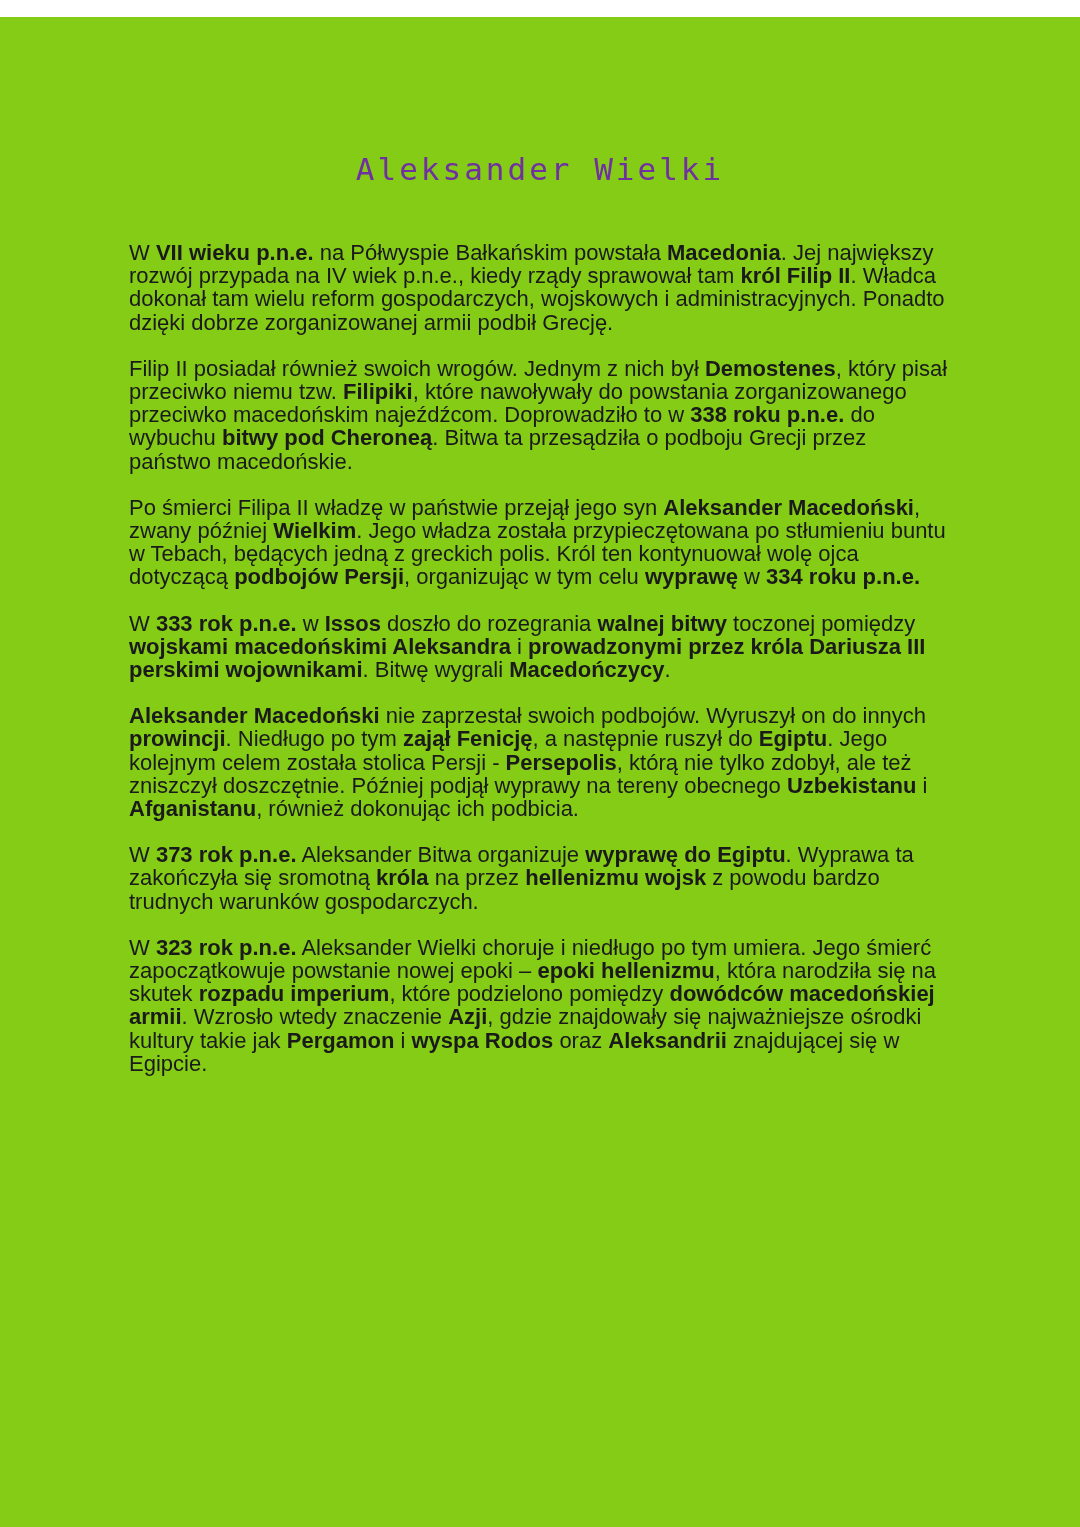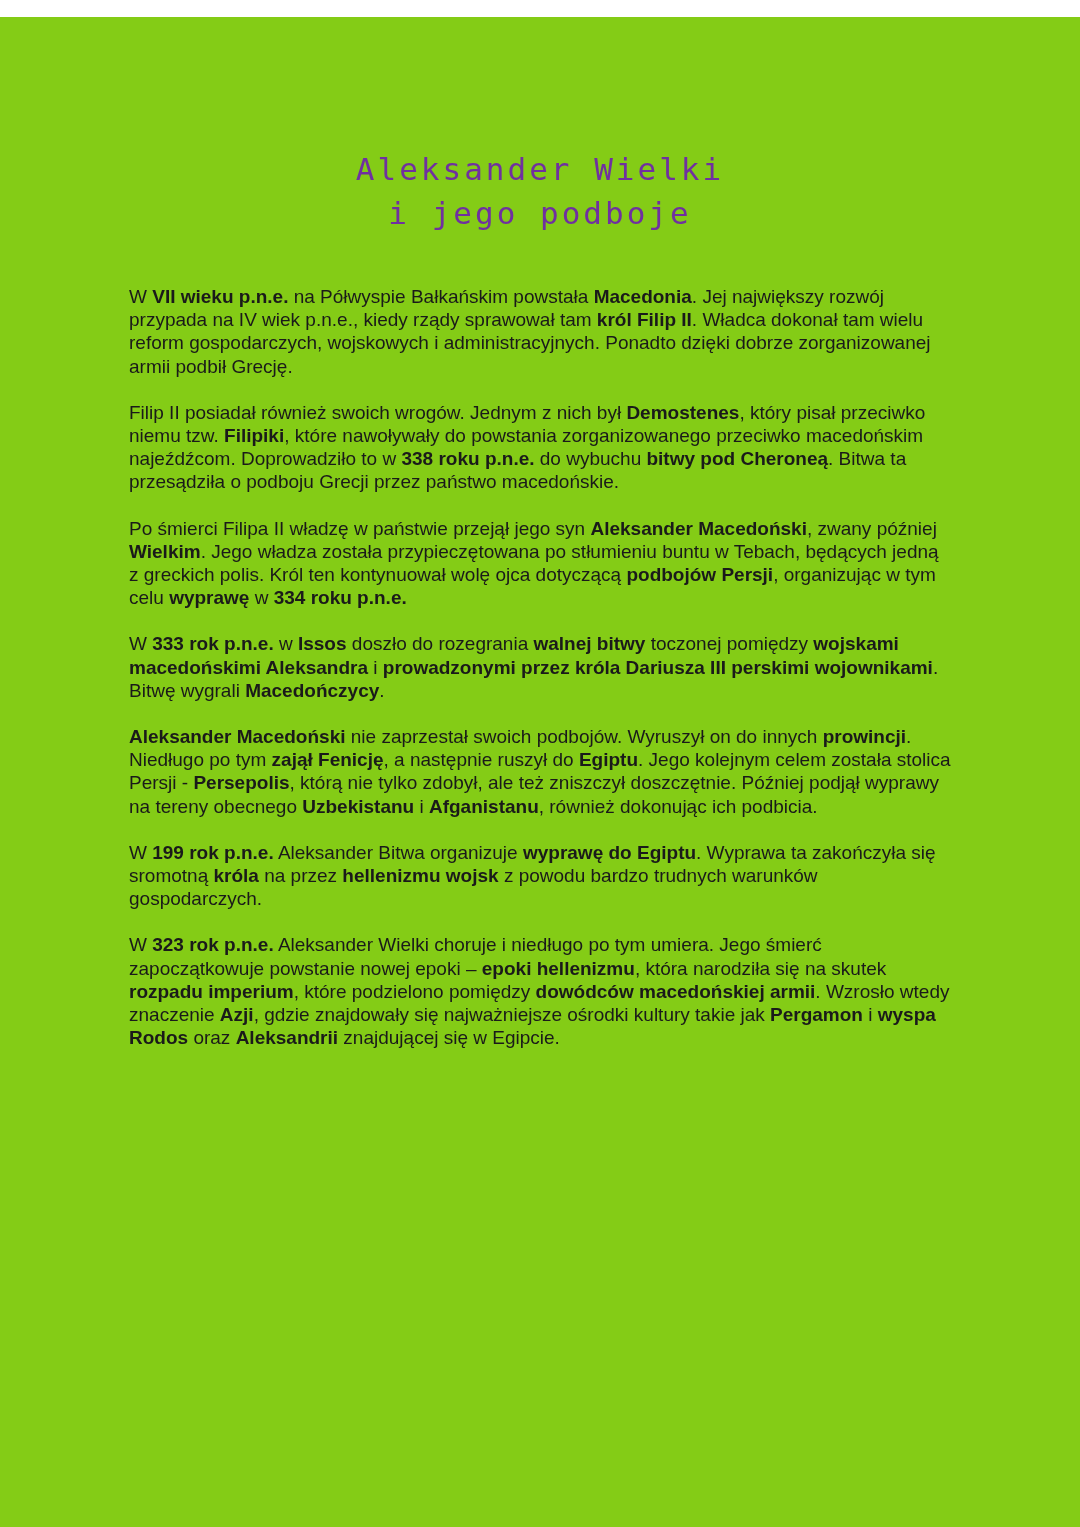--- a/index.html
+++ b/index.html
@@ -18,42 +18,41 @@
     text-align: center;
     font-family: "DejaVu Sans Mono", "Liberation Mono", monospace;
     font-size: 31px;
     line-height: 44px;
     letter-spacing: 3px;
     font-weight: 400;
   }
   .doc-body {
     width: 822px;
     margin: 50px auto 0 auto;
-    font-size: 19px;
+    font-size: 22px;
     line-height: 23.2px;
     color: #1a1a1a;
     text-align: left;
   }
   .doc-body p {
     margin: 0 0 23px 0;
   }
   .doc-body .bold {
     font-weight: 700;
   }
 </style>
 </head>
 <body>
 
 <div class="page">
   <div class="title-block" style="color: rgb(112, 48, 160);">
     <div>Aleksander Wielki</div>
-    <div>i jego podboje</div>
   </div>
   <div class="doc-body">
       <p><span>W </span><span class="bold">VII wieku p.n.e.</span><span> na Półwyspie Bałkańskim powstała </span><span class="bold">Macedonia</span><span>. Jej największy rozwój przypada na IV wiek p.n.e., kiedy rządy sprawował tam </span><span class="bold">król Filip II</span><span>. Władca dokonał tam wielu reform gospodarczych, wojskowych i administracyjnych. Ponadto dzięki dobrze zorganizowanej armii podbił Grecję.</span></p>
       <p><span>Filip II posiadał również swoich wrogów. Jednym z nich był </span><span class="bold">Demostenes</span><span>, który pisał przeciwko niemu tzw. </span><span class="bold">Filipiki</span><span>, które nawoływały do powstania zorganizowanego przeciwko macedońskim najeźdźcom. Doprowadziło to w </span><span class="bold">338 roku p.n.e.</span><span> do wybuchu </span><span class="bold">bitwy pod Cheroneą</span><span>. Bitwa ta przesądziła o podboju Grecji przez państwo macedońskie.</span></p>
       <p><span>Po śmierci Filipa II władzę w państwie przejął jego syn </span><span class="bold">Aleksander Macedoński</span><span>, zwany później </span><span class="bold">Wielkim</span><span>. Jego władza została przypieczętowana po stłumieniu buntu w Tebach, będących jedną z greckich polis. Król ten kontynuował wolę ojca dotyczącą </span><span class="bold">podbojów Persji</span><span>, organizując w tym celu </span><span class="bold">wyprawę</span><span> w </span><span class="bold">334 roku p.n.e.</span></p>
       <p><span>W </span><span class="bold">333 rok p.n.e.</span><span> w </span><span class="bold">Issos</span><span> doszło do rozegrania </span><span class="bold">walnej bitwy</span><span> toczonej pomiędzy </span><span class="bold">wojskami macedońskimi Aleksandra</span><span> i </span><span class="bold">prowadzonymi przez króla Dariusza III perskimi wojownikami</span><span>. Bitwę wygrali </span><span class="bold">Macedończycy</span><span>.</span></p>
       <p><span class="bold">Aleksander Macedoński</span><span> nie zaprzestał swoich podbojów. Wyruszył on do innych </span><span class="bold">prowincji</span><span>. Niedługo po tym </span><span class="bold">zajął Fenicję</span><span>, a następnie ruszył do </span><span class="bold">Egiptu</span><span>. Jego kolejnym celem została stolica Persji - </span><span class="bold">Persepolis</span><span>, którą nie tylko zdobył, ale też zniszczył doszczętnie. Później podjął wyprawy na tereny obecnego </span><span class="bold">Uzbekistanu</span><span> i </span><span class="bold">Afganistanu</span><span>, również dokonując ich podbicia.</span></p>
-      <p><span>W </span><span class="bold">199 rok p.n.e.</span><span> Aleksander Bitwa organizuje </span><span class="bold">wyprawę do Egiptu</span><span>. Wyprawa ta zakończyła się sromotną </span><span class="bold">króla</span><span> na przez </span><span class="bold">hellenizmu wojsk</span><span> z powodu bardzo trudnych warunków gospodarczych.</span></p>
+      <p><span>W </span><span class="bold">373 rok p.n.e.</span><span> Aleksander Bitwa organizuje </span><span class="bold">wyprawę do Egiptu</span><span>. Wyprawa ta zakończyła się sromotną </span><span class="bold">króla</span><span> na przez </span><span class="bold">hellenizmu wojsk</span><span> z powodu bardzo trudnych warunków gospodarczych.</span></p>
       <p><span>W </span><span class="bold">323 rok p.n.e.</span><span> Aleksander Wielki choruje i niedługo po tym umiera. Jego śmierć zapoczątkowuje powstanie nowej epoki – </span><span class="bold">epoki hellenizmu</span><span>, która narodziła się na skutek </span><span class="bold">rozpadu imperium</span><span>, które podzielono pomiędzy </span><span class="bold">dowódców macedońskiej armii</span><span>. Wzrosło wtedy znaczenie </span><span class="bold">Azji</span><span>, gdzie znajdowały się najważniejsze ośrodki kultury takie jak </span><span class="bold">Pergamon</span><span> i </span><span class="bold">wyspa Rodos</span><span> oraz </span><span class="bold">Aleksandrii</span><span> znajdującej się w Egipcie.</span></p>
     </div>
 </div>
 
 </body></html>

